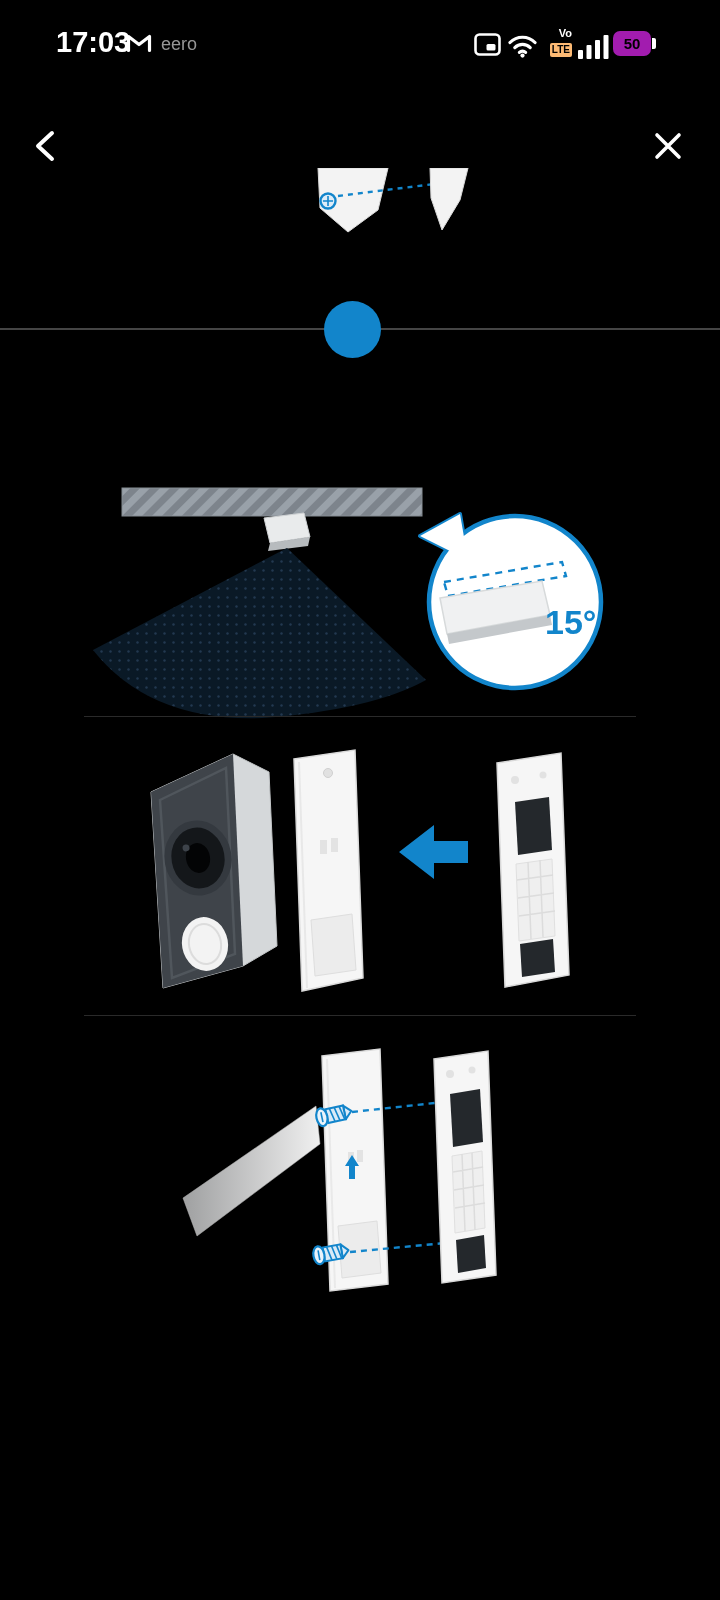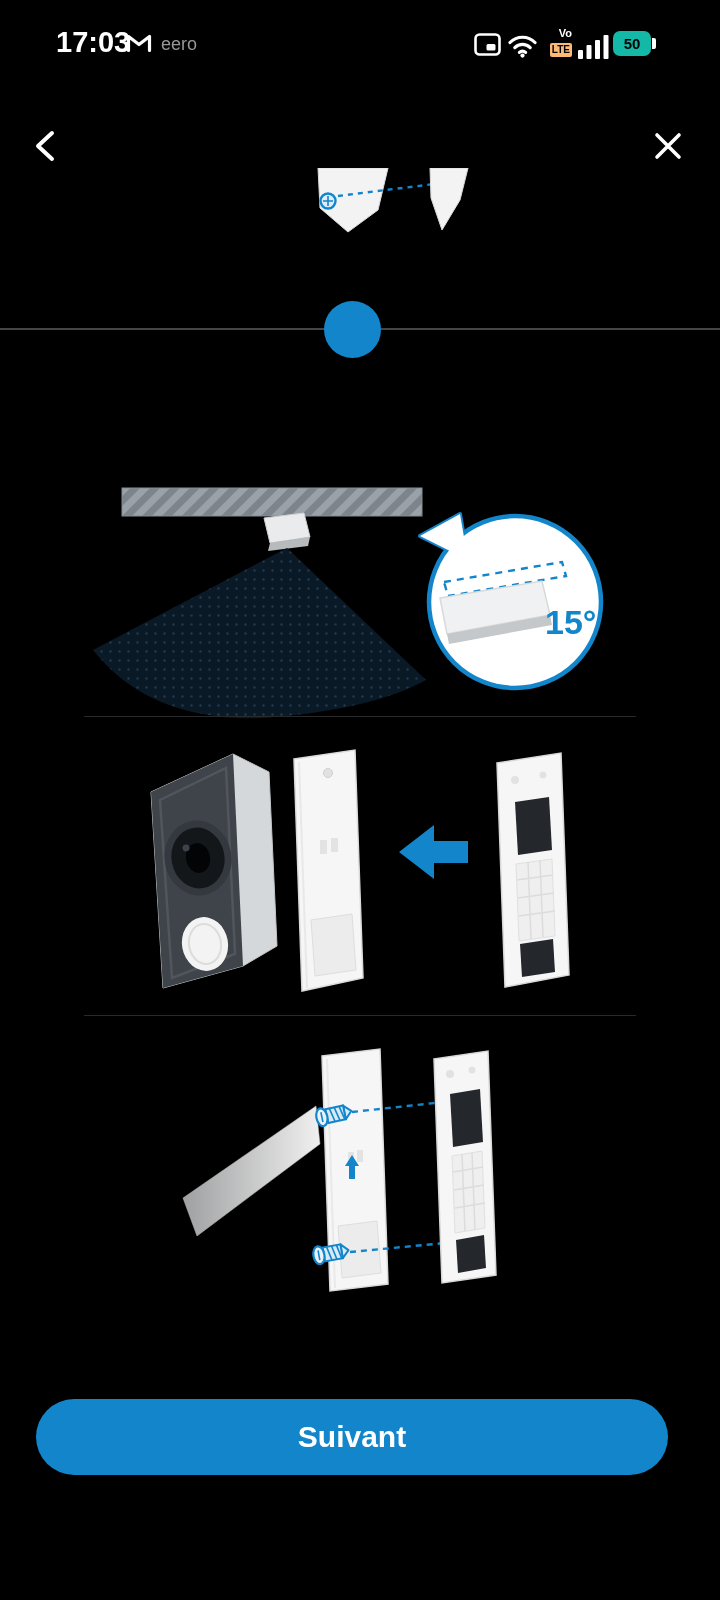--- a/index.html
+++ b/index.html
@@ -11,21 +11,21 @@
   .statusbar { position:absolute; top:24px; left:0; width:720px; height:46px; }
   .time { position:absolute; left:56px; top:2px; font-size:29px; font-weight:700; color:#fff; }
   .gmail-ic { position:absolute; left:126px; top:10px; }
   .notif { position:absolute; left:161px; top:10px; font-size:18px; color:#979797; }
   .screen-ic { position:absolute; left:474px; top:9px; }
   .wifi-ic { position:absolute; left:507px; top:9px; }
   .volte { position:absolute; left:540px; top:3px; width:32px; text-align:right; }
   .volte .vo { display:block; font-size:11px; line-height:12px; font-weight:700; color:#fff; }
   .volte .lte { display:inline-block; background:#fdba74; color:#000; font-size:10px; font-weight:700; line-height:14px; padding:0 2px; border-radius:2px; margin-top:1px; }
   .signal-ic { position:absolute; left:578px; top:9px; }
-  .battery { position:absolute; left:613px; top:7px; width:38px; height:25px; background:#14b8a6; border-radius:7px; text-align:center; line-height:25px; font-size:15px; font-weight:700; color:#000; }
+  .battery { position:absolute; left:613px; top:7px; width:38px; height:25px; background:#a21caf; border-radius:7px; text-align:center; line-height:25px; font-size:15px; font-weight:700; color:#000; }
   .battnub { position:absolute; left:652px; top:14px; width:4px; height:11px; background:#fff; border-radius:0 2px 2px 0; }
 
   
   .navbtn { position:absolute; width:52px; height:52px; background:transparent; border:none; padding:8px; cursor:pointer; }
   .backbtn { left:20px; top:120px; }
   .closebtn { left:642px; top:120px; }
 
   
   .partial { position:absolute; left:290px; top:168px; width:210px; height:66px; overflow:hidden; }
 
@@ -222,17 +222,16 @@
       <polygon points="434,19 488,11 496,235 442,243" fill="#f6f6f6" stroke="#d8d8d8" stroke-width="1.5"></polygon>
       <circle cx="450" cy="34" r="4" fill="#e2e2e2"></circle>
       <circle cx="472" cy="30" r="3.5" fill="#e2e2e2"></circle>
       <polygon points="450,54 480,49 483,102 453,107" fill="#24282c"></polygon>
       <polygon points="452,116 482,111 485,188 455,193" fill="#efefef" stroke="#e0e0e0" stroke-width="1"></polygon>
       <path d="M462,114 L465,191 M472,113 L475,190 M453,132 L483,127 M454,150 L484,145 M455,168 L485,163" stroke="#dcdcdc" stroke-width="1.5" fill="none"></path>
       <polygon points="456,200 484,195 486,228 458,233" fill="#24282c"></polygon>
     </g>
   </svg>
 
-  <button class="next">Suivant</button>
 
   <div class="homebar"></div>
 
 </div>
 
 </body></html>

